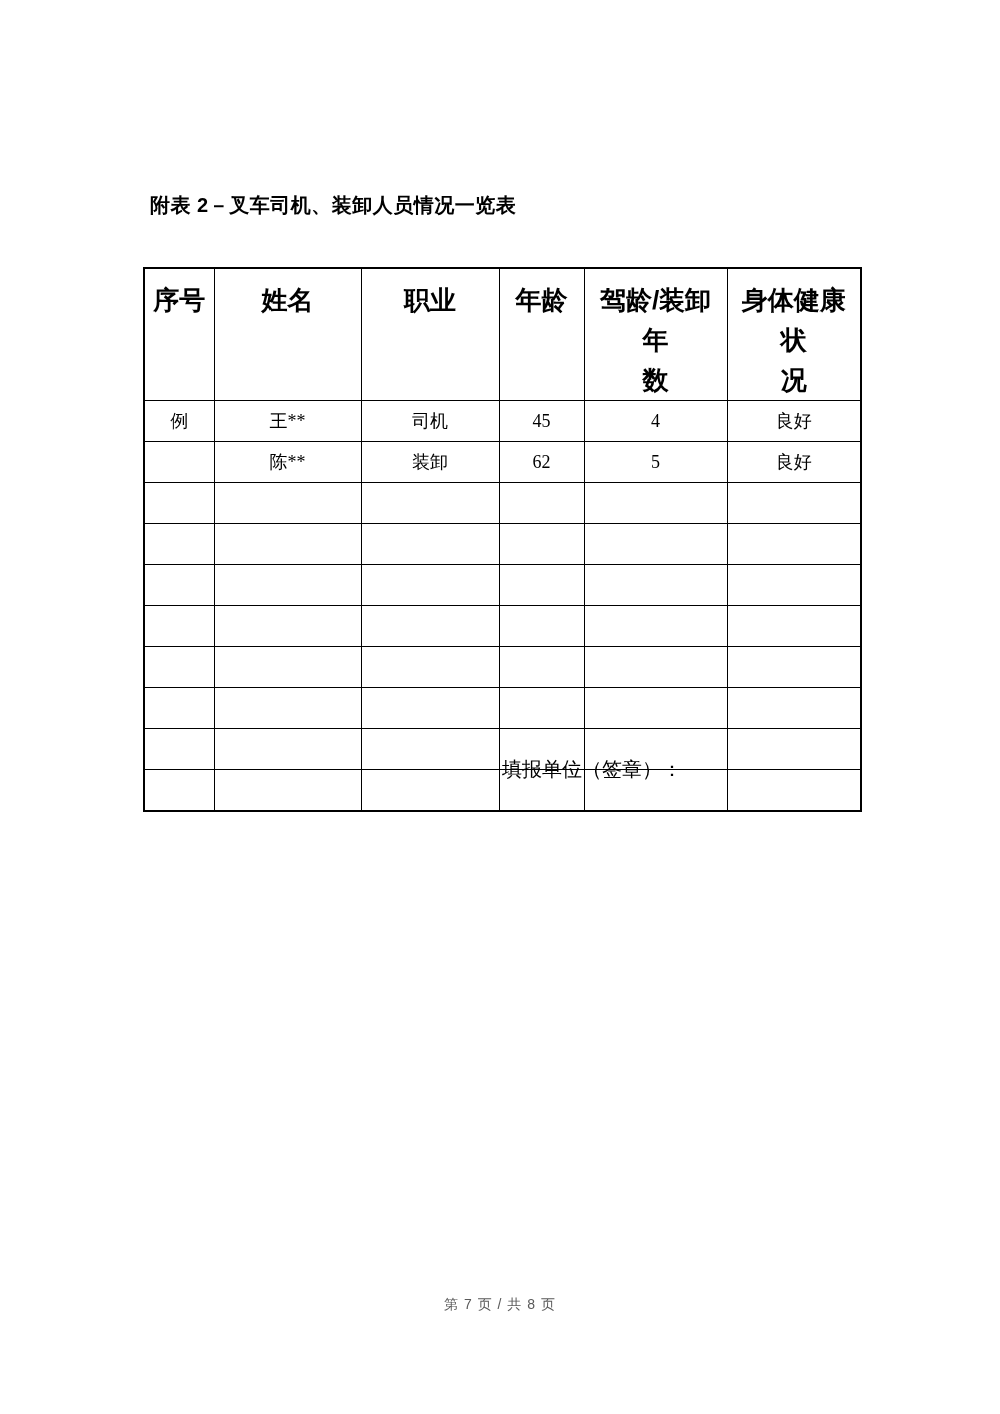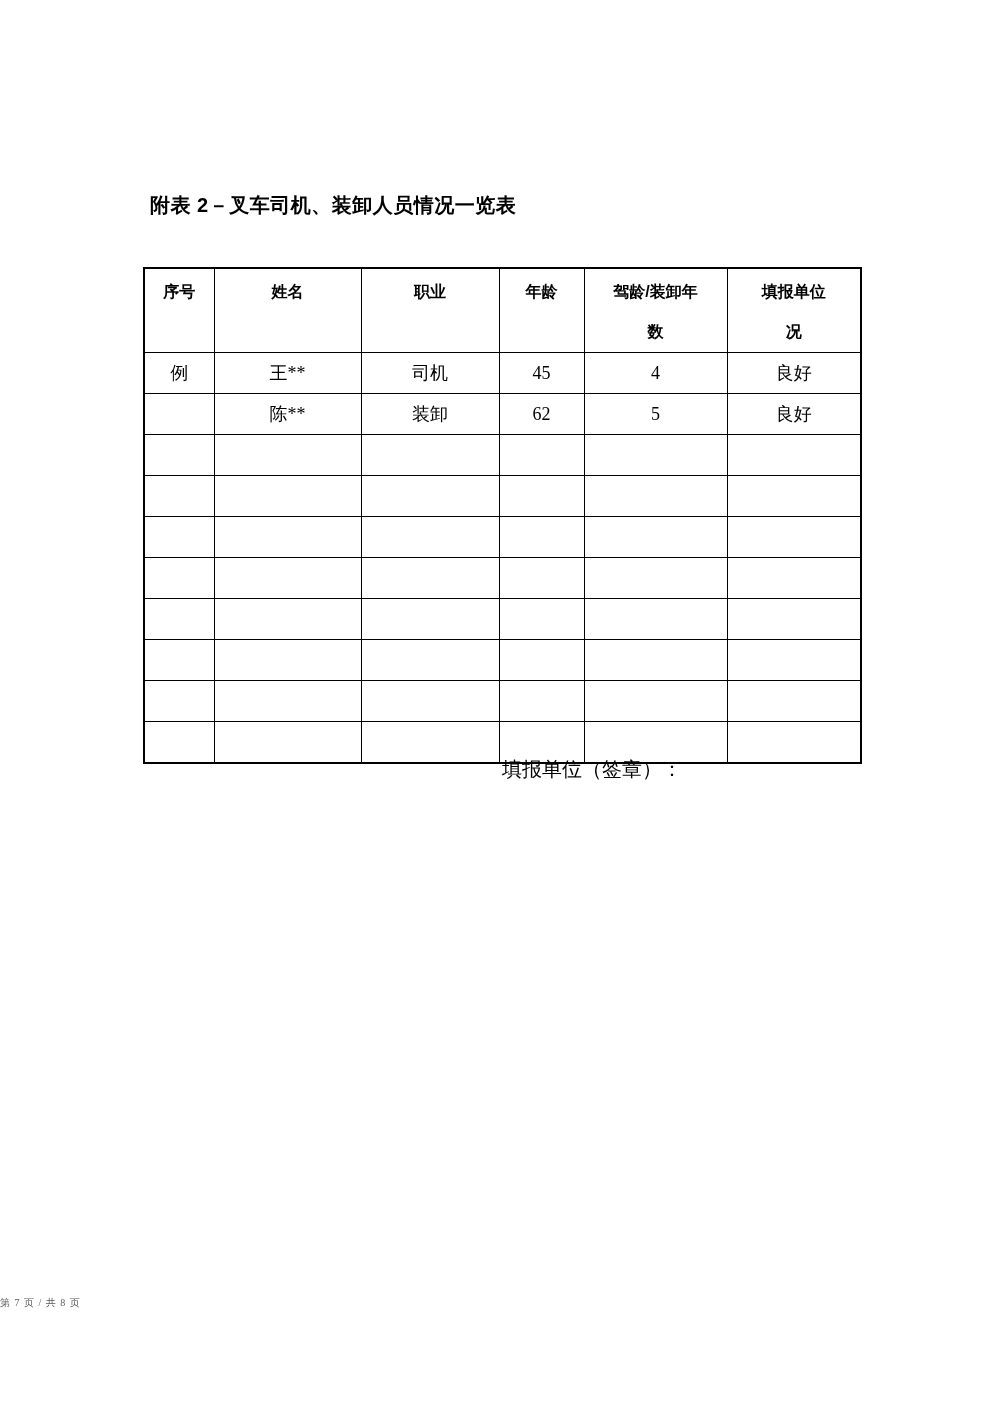--- a/index.html
+++ b/index.html
@@ -37,24 +37,24 @@
   table.people-table th,
   table.people-table td {
     border: 1px solid #000000;
     padding: 0 4px;
     text-align: center;
     overflow: hidden;
   }
   table.people-table th {
     height: 79px;
     vertical-align: top;
-    font-size: 16px;
+    font-size: 26px;
     font-weight: bold;
     line-height: 40px;
-    padding-top: 3px;
+    padding-top: 11px;
     white-space: pre-line;
     font-family: "Liberation Sans", sans-serif;
   }
   table.people-table td {
     height: 40px;
     vertical-align: middle;
     font-size: 18px;
     font-weight: normal;
     font-family: "Liberation Serif", serif;
   }
@@ -70,24 +70,24 @@
     top: 756px;
     font-size: 20px;
     font-weight: normal;
     white-space: nowrap;
   }
   .page-footer {
     position: absolute;
     left: 0;
     top: 1296px;
     width: 100%;
-    text-align: left;
-    font-size: 10px;
+    text-align: center;
+    font-size: 14px;
     color: #595959;
-    font-family: Liberation Serif, serif;
+    font-family: Liberation Sans, sans-serif;
     letter-spacing: 1px;
   }
 </style>
 </head>
 <body>
 
 <div class="page">
 
   <div class="doc-title">附表 2－叉车司机、装卸人员情况一览表</div>
 
@@ -101,21 +101,21 @@
         <col class="col-health">
     </colgroup>
     <thead>
       <tr>
         <th>序号</th>
         <th>姓名</th>
         <th>职业</th>
         <th>年龄</th>
         <th>驾龄/装卸年
 数</th>
-        <th>填报单位
+        <th>身体健康状
 况</th>
       </tr>
     </thead>
     <tbody>
       <tr>
         <td>例</td>
         <td>王**</td>
         <td>司机</td>
         <td>45</td>
         <td>4</td>

